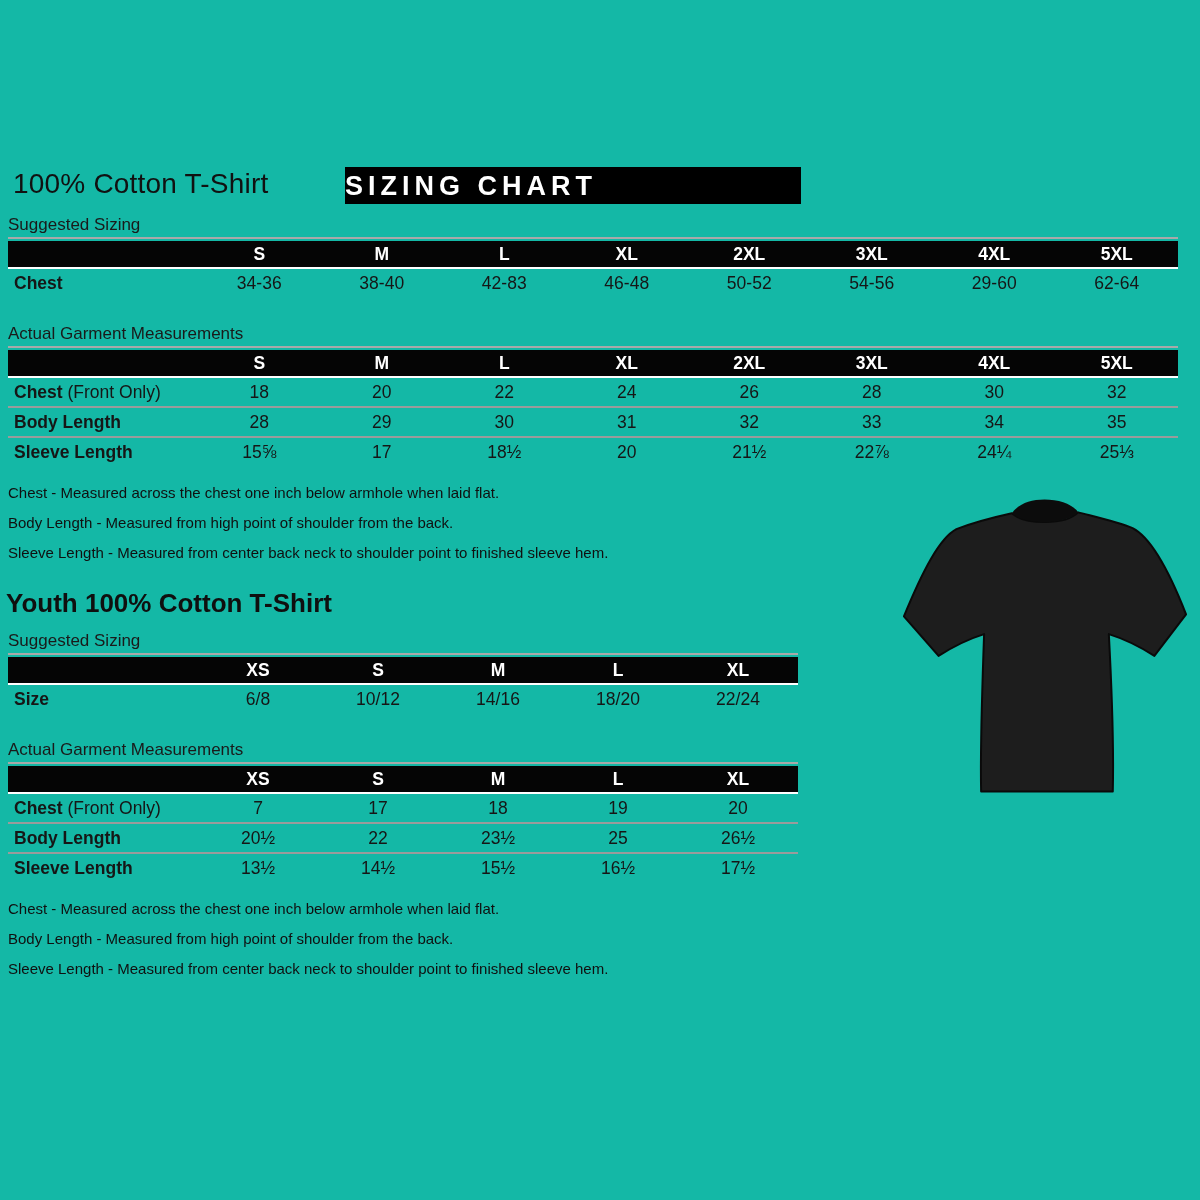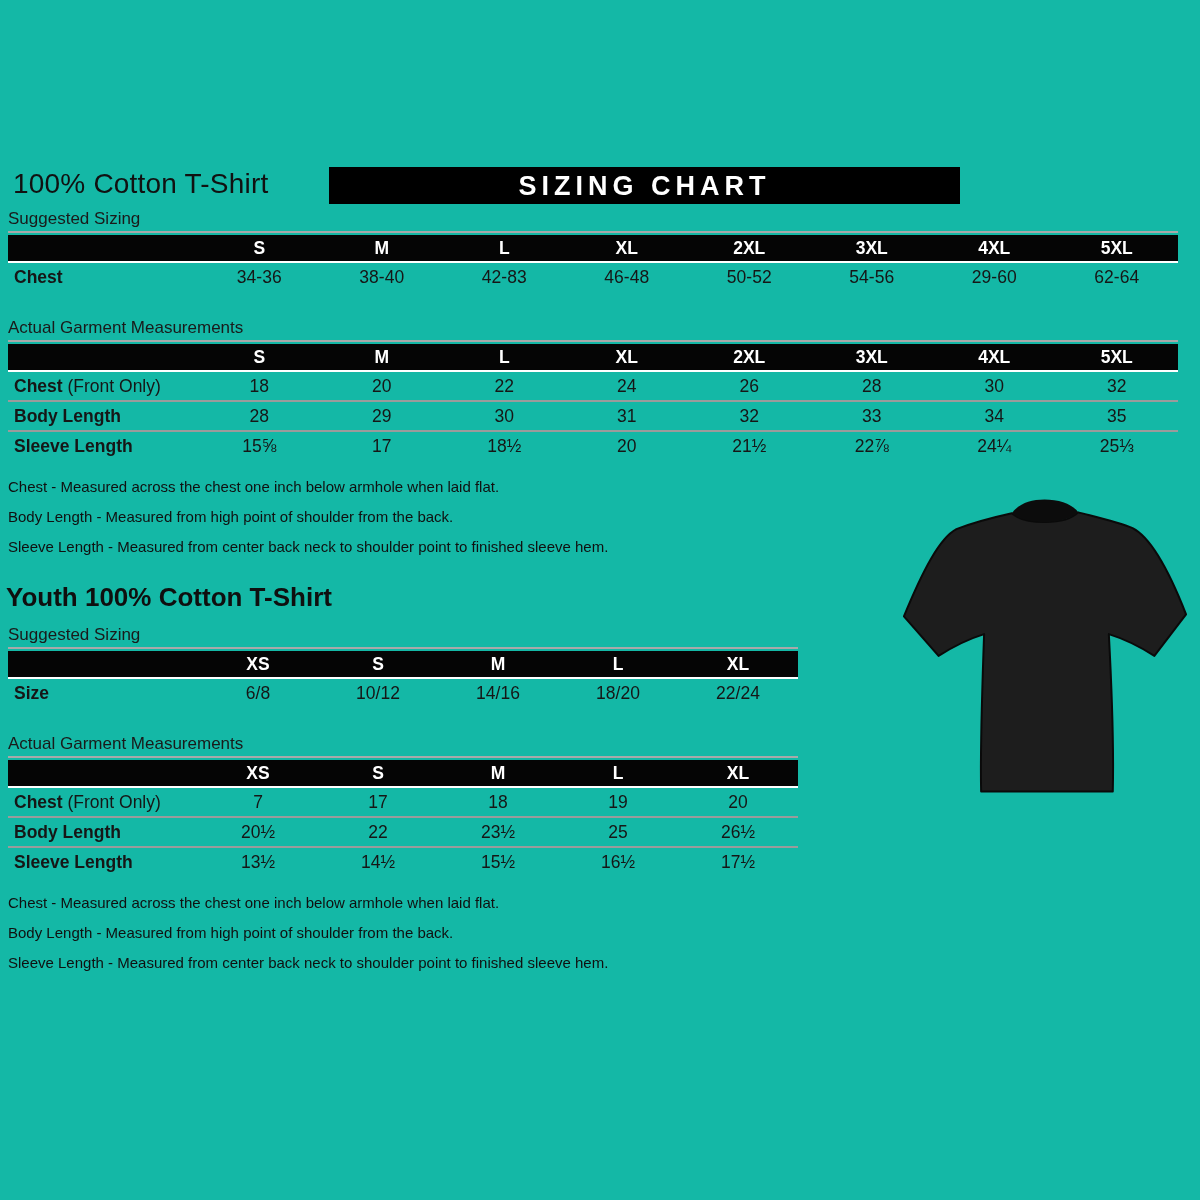--- a/index.html
+++ b/index.html
@@ -3,25 +3,25 @@
 <meta charset="utf-8">
 <style>
   html,body{margin:0;padding:0;background:#ffffff;}
   body{width:1200px;height:1200px;font-family:"Liberation Sans","DejaVu Sans",sans-serif;color:#141414;}
   .page{position:relative;width:1200px;height:1200px;background:#14b8a6;overflow:hidden;}
   .content{position:absolute;top:165px;left:8px;width:1184px;}
 
   
   .header-row{position:relative;height:41px;}
   .page-title{position:absolute;left:5px;top:0;font-size:28px;font-weight:500;letter-spacing:.2px;color:#111;line-height:38px;white-space:nowrap;}
-  .sizing-banner{position:absolute;left:321px;top:2px;width:631px;height:37px;background:#000;color:#fff;
-    font-weight:700;font-size:27px;letter-spacing:5px;text-align:center;line-height:38px;}
-
-  
-  .section-label{font-size:17px;color:#1a1a1a;margin:2px 0 0 0;line-height:22px;}
+  .sizing-banner{position:absolute;left:337px;top:2px;width:456px;height:37px;background:#000;color:#fff;
+    font-weight:700;font-size:27px;letter-spacing:5px;line-height:38px;}
+
+  
+  .section-label{font-size:17px;color:#1a1a1a;margin:8px 0 0 0;line-height:22px;}
   .rule{height:2px;background:#a9a9a9;margin:1px 0 2px 0;}
   .w-adult{width:1170px;}
   .w-youth{width:790px;}
 
   
   table.size-table{table-layout:fixed;border-collapse:collapse;font-size:17.5px;color:#161616;}
   .size-table thead th{background:#050505;color:#fff;height:26px;font-size:17.5px;font-weight:700;text-align:center;padding:0;border-bottom:2px solid #fff;}
   .size-table thead th.corner{width:190px;}
   .size-table td{height:28px;text-align:center;padding:0;}
   .size-table th.row-label{height:28px;text-align:left;padding:0 0 0 6px;font-weight:400;white-space:nowrap;}

